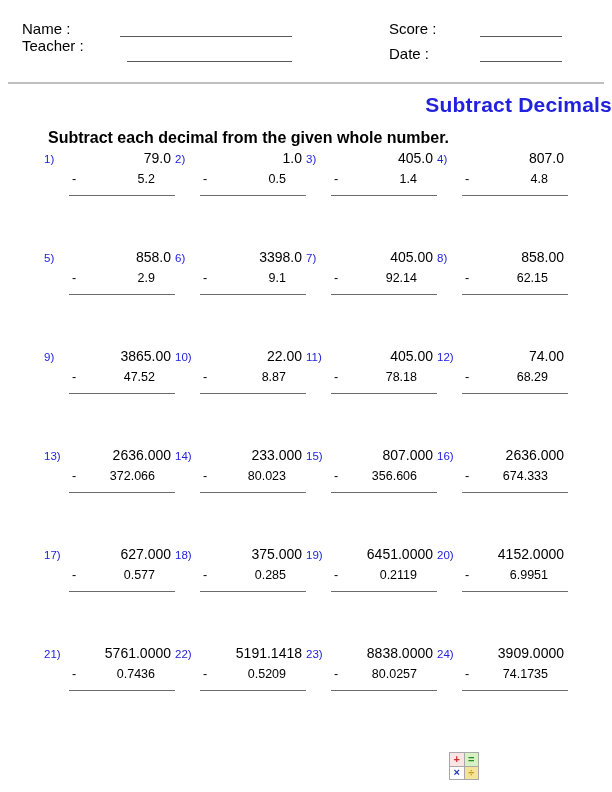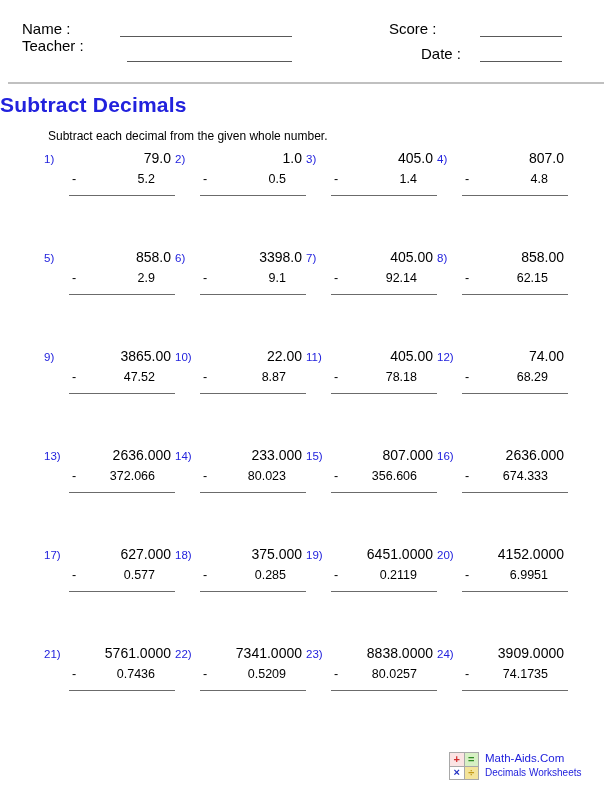--- a/index.html
+++ b/index.html
@@ -32,21 +32,21 @@
     white-space: nowrap;
   }
   .hdr-line {
     position: absolute;
     border-bottom: 1.6px solid #595959;
     height: 0;
   }
   #name-label   { left: 22px;  top: 20px; }
   #teacher-label{ left: 22px;  top: 37px; }
   #score-label  { left: 389px; top: 20px; }
-  #date-label   { left: 389px; top: 45px; margin-left: 32px; }
+  #date-label   { left: 389px; top: 45px; }
 
   #name-line    { left: 120px; top: 36px; width: 172px; }
   #teacher-line { left: 127px; top: 61px; width: 165px; }
   #score-line   { left: 480px; top: 36px; width: 82px; }
   #date-line    { left: 480px; top: 61px; width: 82px; }
 
   .header-rule {
     position: absolute;
     left: 8px;
     top: 82px;
@@ -54,34 +54,34 @@
     height: 0;
     border-bottom: 2px solid #c0c0c0;
   }
 
   
   .title {
     position: absolute;
     left: 0;
     top: 93px;
     width: 612px;
-    text-align: left;
+    text-align: right;
     font-size: 21px;
     font-weight: bold;
     color: #2222dd;
     letter-spacing: 0.2px;
   }
 
   
   .instruction {
     position: absolute;
     left: 48px;
     top: 129px;
-    font-size: 12px;
-    font-weight: normal;
+    font-size: 16px;
+    font-weight: bold;
     color: #000;
   }
 
   
   .grid {
     position: absolute;
     left: 0;
     top: 150px;
     width: 612px;
   }
@@ -371,21 +371,21 @@
     <div class="prow">
       <div class="problem col0">
         <div class="p-index">21)</div>
         <div class="p-minuend">5761.0000</div>
         <div class="p-op">-</div>
         <div class="p-subtrahend">0.7436</div>
         <div class="p-rule"></div>
       </div>
       <div class="problem col1">
         <div class="p-index">22)</div>
-        <div class="p-minuend">7341.0000</div>
+        <div class="p-minuend">5191.1418</div>
         <div class="p-op">-</div>
         <div class="p-subtrahend">0.5209</div>
         <div class="p-rule"></div>
       </div>
       <div class="problem col2">
         <div class="p-index">23)</div>
         <div class="p-minuend">8838.0000</div>
         <div class="p-op">-</div>
         <div class="p-subtrahend">80.0257</div>
         <div class="p-rule"></div>
@@ -400,17 +400,13 @@
     </div>
   </div>
 
 <div class="footer">
   <div class="logo-icon">
     <div class="logo-cell cell-plus">+</div>
     <div class="logo-cell cell-eq">=</div>
     <div class="logo-cell cell-times">×</div>
     <div class="logo-cell cell-div">÷</div>
   </div>
-  <div class="logo-text">
-    <div class="logo-title">Math-Aids.Com</div>
-    <div class="logo-sub">Decimals Worksheets</div>
-  </div>
 </div>
 
 </body></html>

